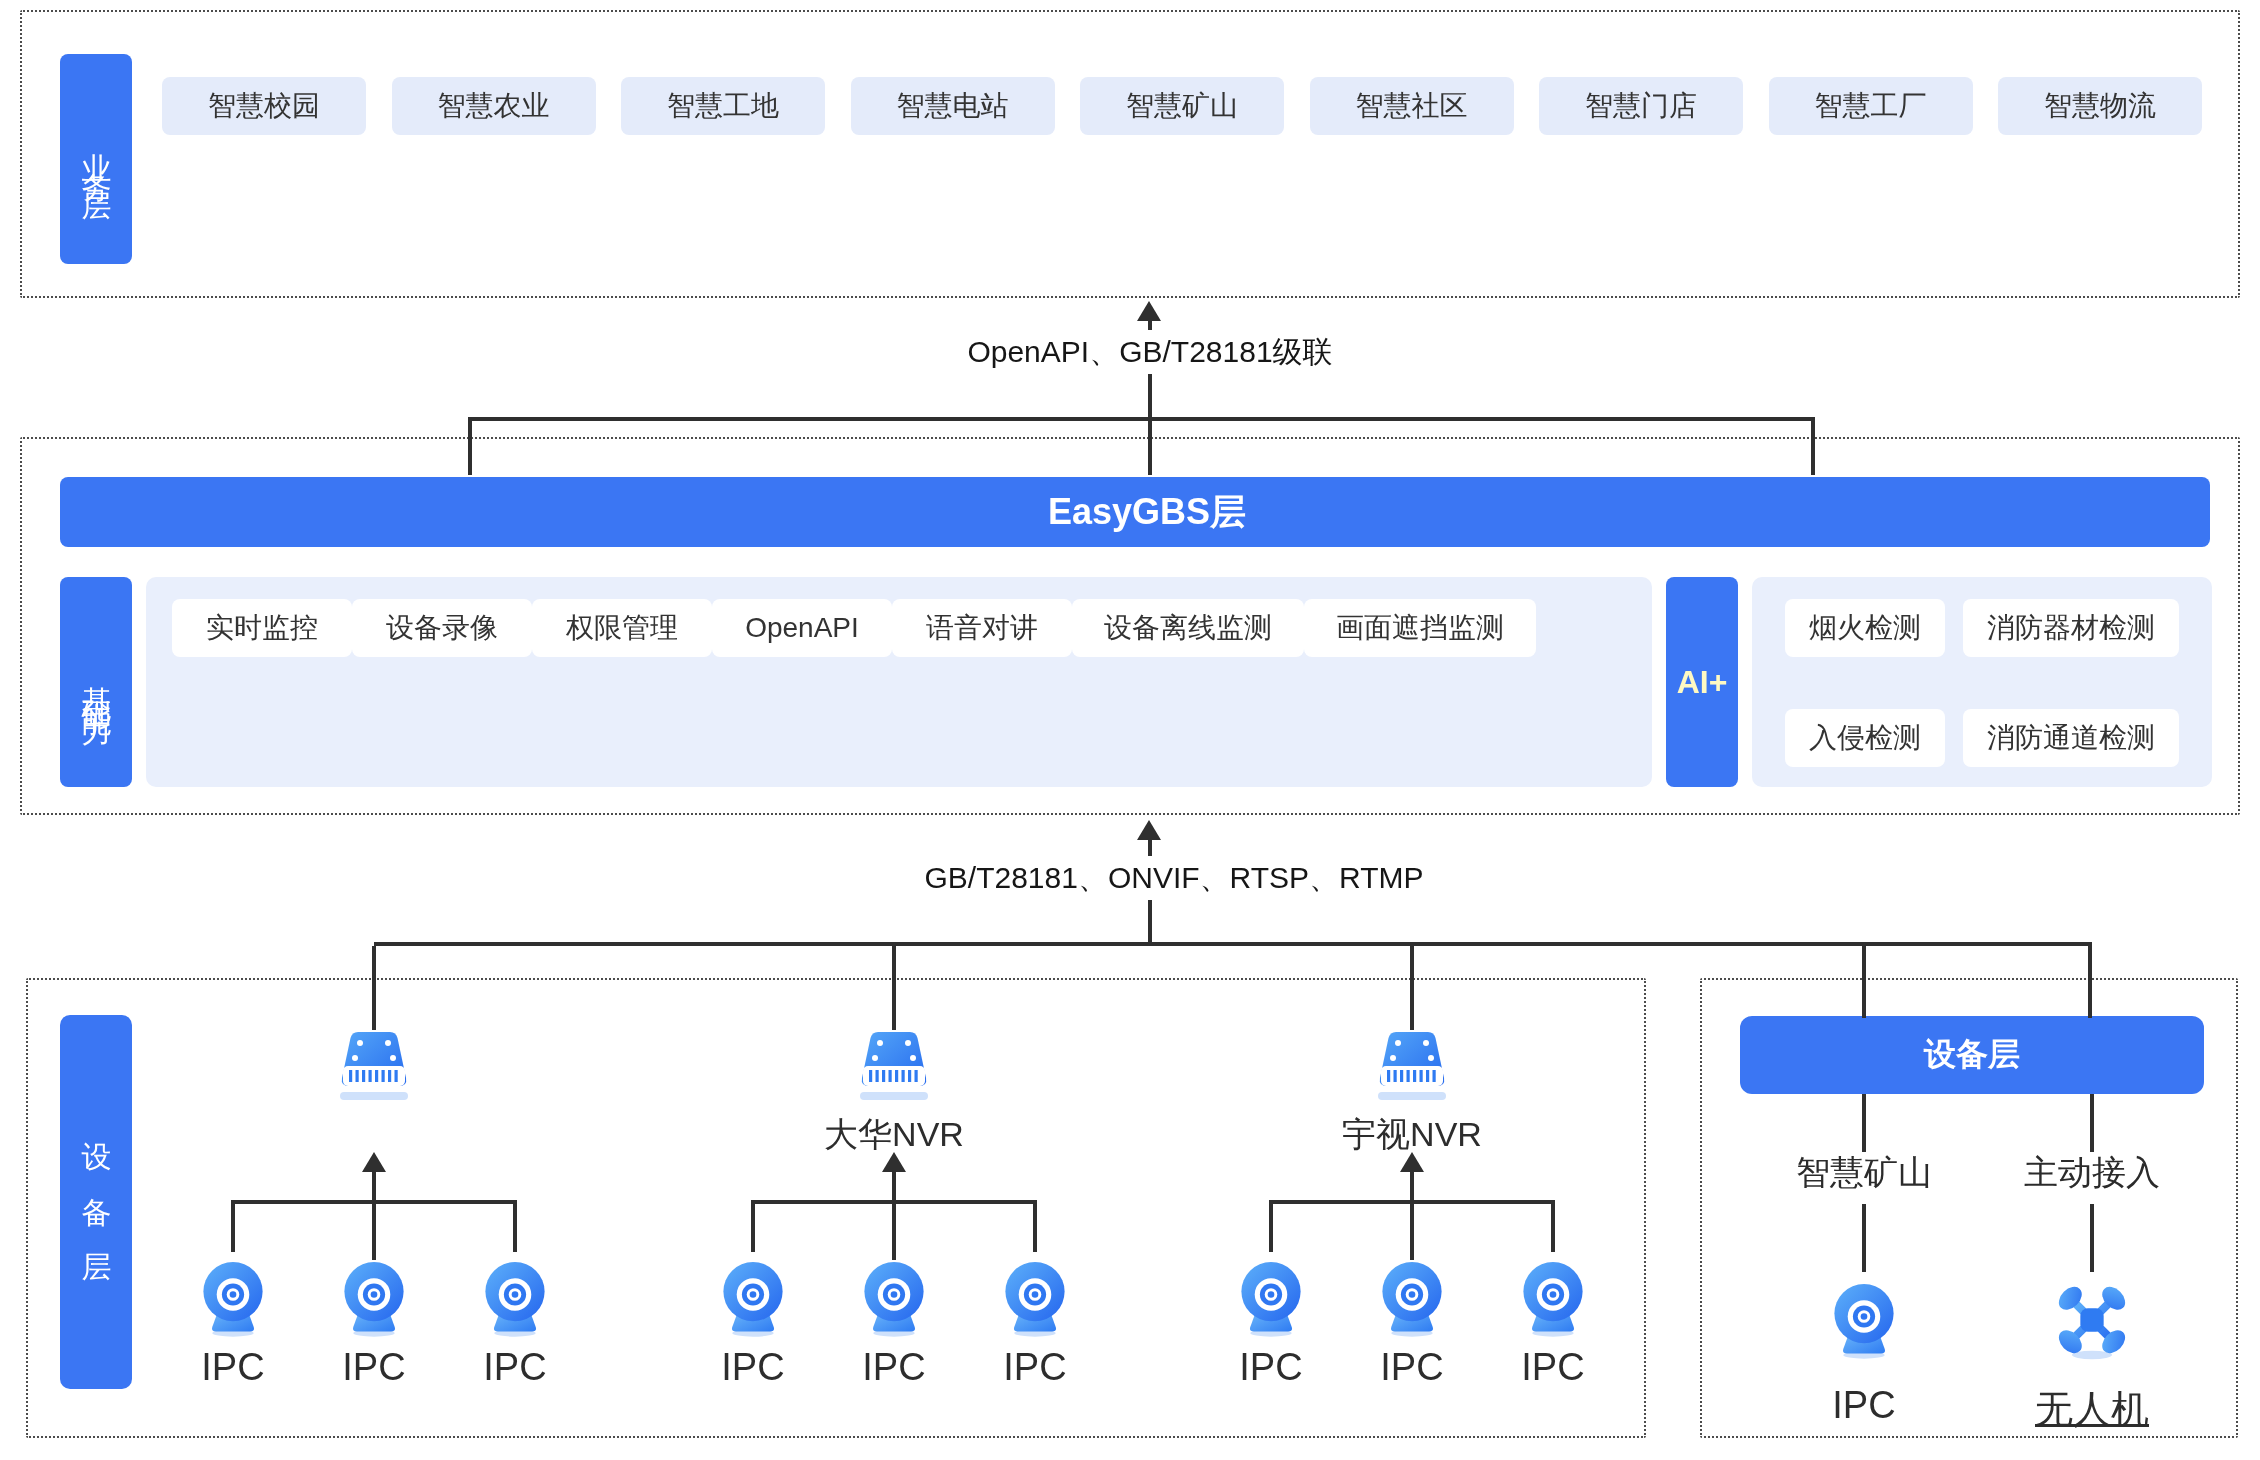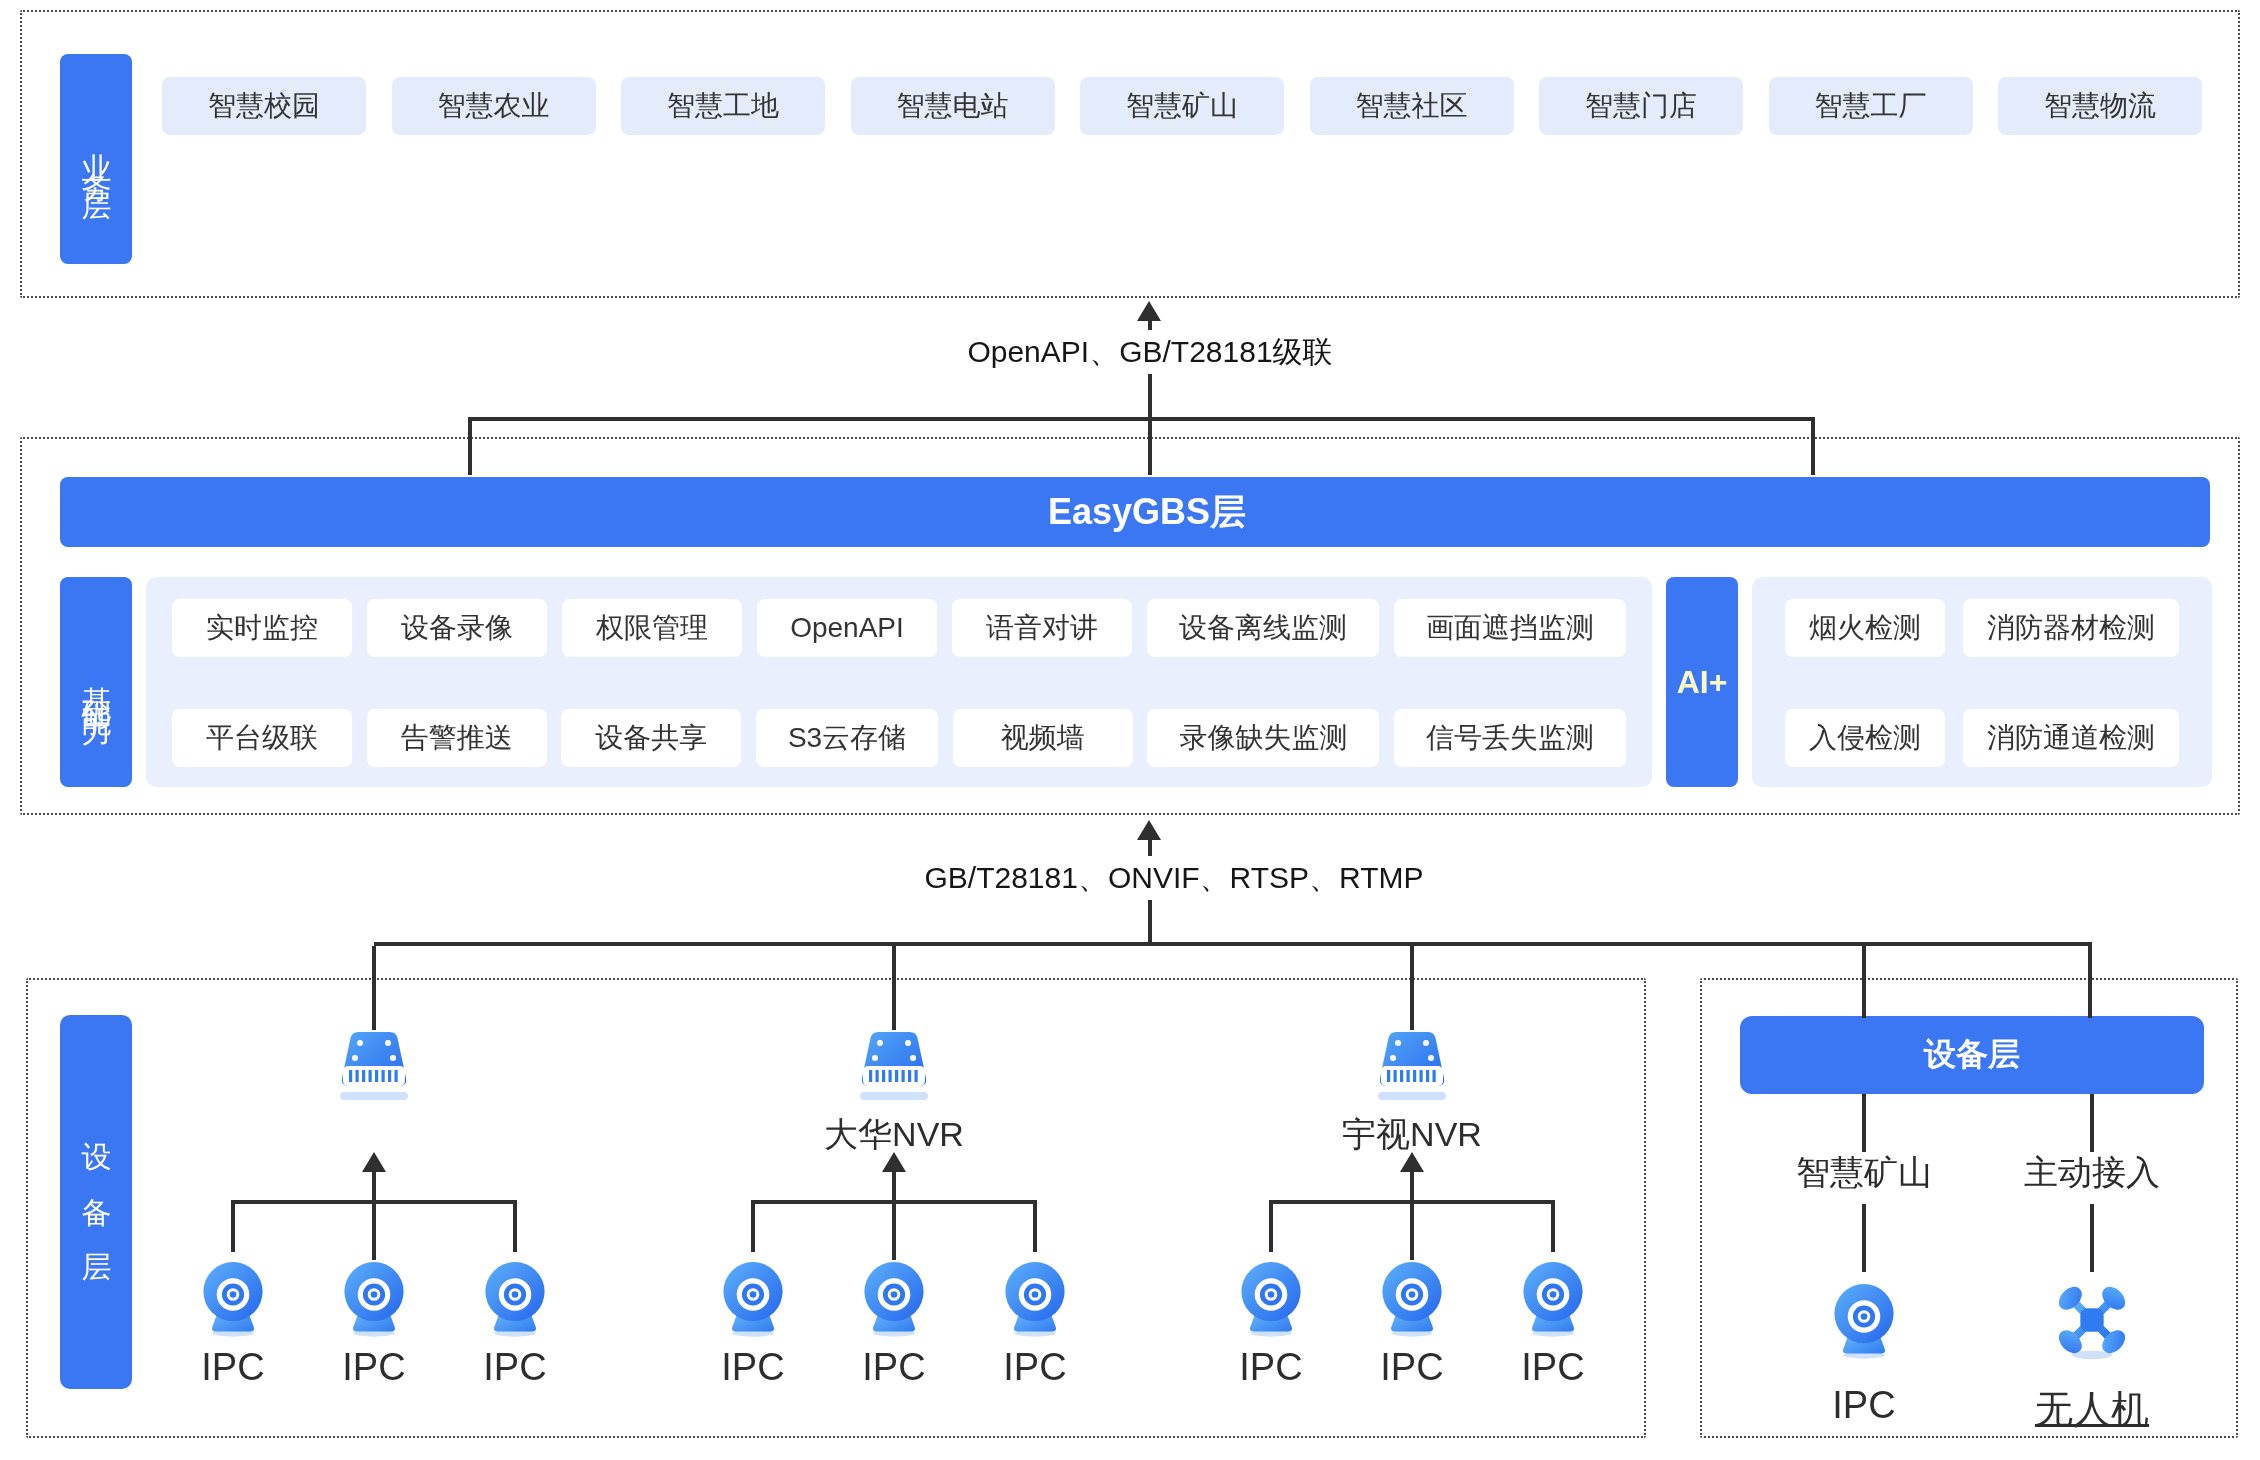--- a/index.html
+++ b/index.html
@@ -35,21 +35,21 @@
   .chip-row.r2 .chip:last-child{color:var(--dots);font-weight:bold;font-size:36px;letter-spacing:3px;}
 
   
   #easygbs-bar{position:absolute;left:38px;top:38px;width:2150px;height:70px;background:var(--accent-blue);
     border-radius:8px;color:#fff;font-size:36px;font-weight:bold;display:flex;align-items:center;justify-content:center;padding-left:24px;}
   .panel{position:absolute;top:138px;height:210px;background:var(--panel-bg);border-radius:10px;}
   #cap-panel{left:124px;width:1506px;}
   #ai-bar{position:absolute;left:1644px;top:138px;width:72px;height:210px;background:var(--accent-blue);
     border-radius:8px;color:#fef9c3;font-size:32px;font-weight:600;display:flex;align-items:center;justify-content:center;}
   #ai-panel{left:1730px;width:460px;}
-  .cap-row{position:absolute;left:26px;right:26px;display:flex;justify-content:space-between;}
+  .cap-row{position:absolute;left:26px;right:26px;display:flex;}
   .cap-row.r1{top:22px;}
   .cap-row.r2{top:132px;}
   .cap-chip{height:58px;min-width:180px;padding:0 32px;background:#fff;border-radius:8px;color:#333;
     font-size:28px;display:flex;align-items:center;justify-content:center;white-space:nowrap;}
   .ai-row{position:absolute;left:0;right:0;display:flex;justify-content:center;gap:18px;}
   .ai-row.r1{top:22px;}
   .ai-row.r2{top:132px;}
   .ai-chip{min-width:160px;padding:0 24px;border-radius:8px;}
 
   
@@ -147,30 +147,20 @@
     <div class="panel" id="cap-panel">
       <div class="cap-row r1">
 
       <div class="cap-chip">实时监控</div>
           <div class="cap-chip">设备录像</div>
           <div class="cap-chip">权限管理</div>
           <div class="cap-chip">OpenAPI</div>
           <div class="cap-chip">语音对讲</div>
           <div class="cap-chip">设备离线监测</div>
           <div class="cap-chip">画面遮挡监测</div>
-        </div>
-      <div class="cap-row r2">
-
-      <div class="cap-chip">平台级联</div>
-          <div class="cap-chip">告警推送</div>
-          <div class="cap-chip">设备共享</div>
-          <div class="cap-chip">S3云存储</div>
-          <div class="cap-chip">视频墙</div>
-          <div class="cap-chip">录像缺失监测</div>
-          <div class="cap-chip">信号丢失监测</div>
         </div>
     </div>
     <div id="ai-bar">AI+</div>
     <div class="panel" id="ai-panel">
       <div class="ai-row r1">
 
       <div class="cap-chip ai-chip">烟火检测</div>
           <div class="cap-chip ai-chip">消防器材检测</div>
         </div>
       <div class="ai-row r2">

